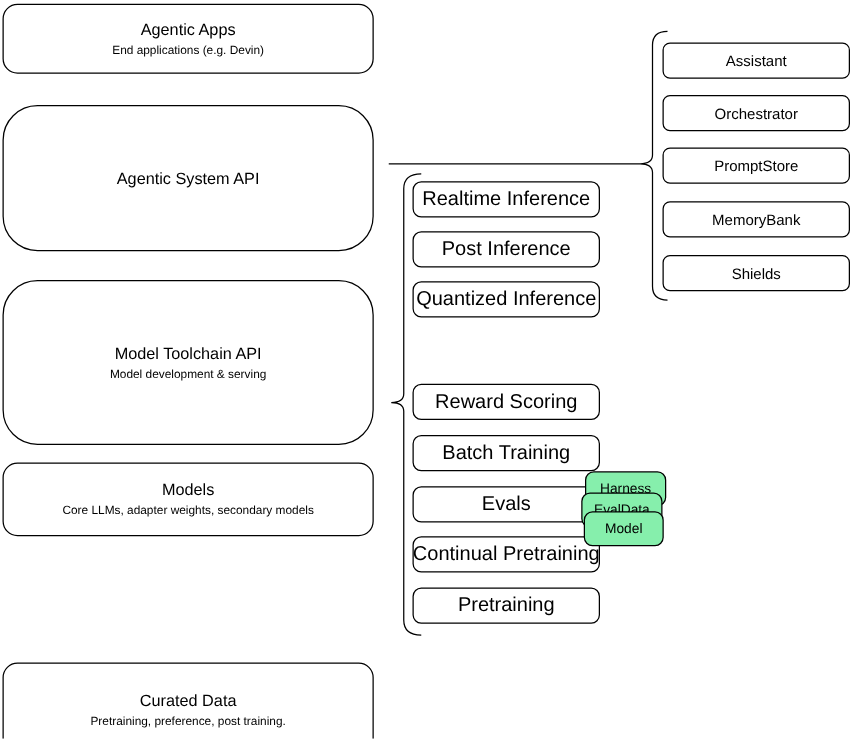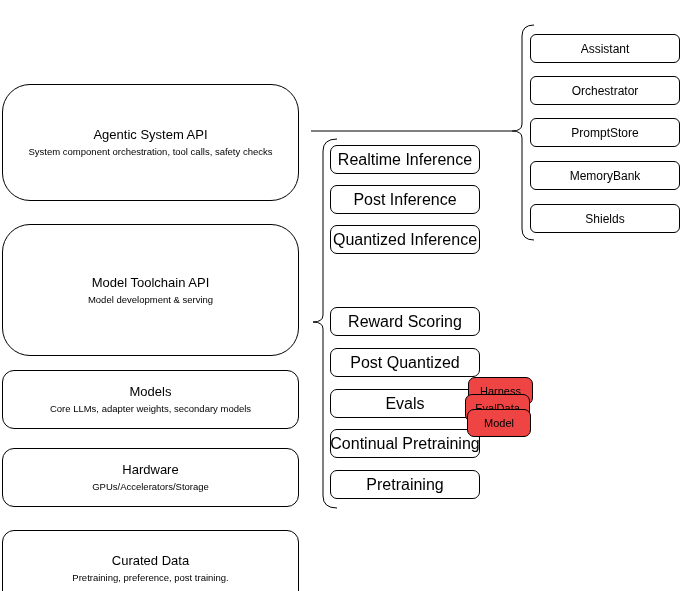--- a/index.html
+++ b/index.html
@@ -25,70 +25,69 @@
     font-size:16px; white-space:nowrap;
   }
   .comp {
     position:absolute; left:530px; width:150px; height:29px; box-sizing:border-box;
     border:1px solid #000; border-radius:6px; background:#fff; z-index:2;
     display:flex; align-items:center; justify-content:center;
     font-size:12px; white-space:nowrap;
   }
   .pill {
     position:absolute; height:28px; box-sizing:border-box;
-    border:1px solid #000; border-radius:7px; background:#ef4444; z-index:3;
+    border:1px solid #000; border-radius:7px; background:#86efac; z-index:3;
     display:flex; align-items:center; justify-content:center;
     font-size:11px; line-height:12px; white-space:nowrap;
   }
 </style>
 </head>
 <body>
 
 <div class="canvas">
 
   <svg class="overlay" width="682" height="591" viewBox="0 0 682 591">
 
     <path d="M311,131 L512,131" stroke="#000" stroke-width="1" fill="none"></path>
 
     <path d="M534,25 Q522,25 522,36 L522,124 Q522,131 512,131 Q522,131 522,138 L522,229 Q522,240 534,240" stroke="#000" stroke-width="1" fill="none"></path>
 
     <path d="M337,139 Q323,139 323,151 L323,315 Q323,322 313,322 Q323,322 323,329 L323,496 Q323,508 337,508" stroke="#000" stroke-width="1" fill="none"></path>
   </svg>
 
+  <div class="node r12" style="top:3px;height:56px">
+    <div class="t">Agentic Apps</div>
+    <div class="s">End applications (e.g. Devin)</div>
+  </div>
 
   <div class="node r28" style="top:84px;height:117px">
     <div class="t">Agentic System API</div>
-    <div class="s">System component orchestration, tool calls, safety checks</div>
   </div>
 
   <div class="node r28" style="top:224px;height:132px">
     <div class="t">Model Toolchain API</div>
     <div class="s">Model development &amp; serving</div>
   </div>
 
   <div class="node r12" style="top:370px;height:59px">
     <div class="t">Models</div>
     <div class="s">Core LLMs, adapter weights, secondary models</div>
   </div>
 
-  <div class="node r12" style="top:448px;height:59px">
-    <div class="t">Hardware</div>
-    <div class="s">GPUs/Accelerators/Storage</div>
-  </div>
 
   <div class="node r12" style="top:530px;height:77px">
     <div class="t">Curated Data</div>
     <div class="s">Pretraining, preference, post training.</div>
   </div>
 
   <div class="svc" style="top:145px">Realtime Inference</div>
   <div class="svc" style="top:185px">Post Inference</div>
   <div class="svc" style="top:225px">Quantized Inference</div>
   <div class="svc" style="top:307px">Reward Scoring</div>
-  <div class="svc" style="top:348px">Post Quantized</div>
+  <div class="svc" style="top:348px">Batch Training</div>
   <div class="svc" style="top:389px">Evals</div>
   <div class="svc" style="top:429px">Continual Pretraining</div>
   <div class="svc" style="top:470px">Pretraining</div>
 
   <div class="pill" style="top:377px;left:468px;width:65px">Harness</div>
   <div class="pill" style="top:394px;left:465px;width:65px">EvalData</div>
   <div class="pill" style="top:409px;left:467px;width:64px">Model</div>
 
   <div class="comp" style="top:34px">Assistant</div>
   <div class="comp" style="top:118px">PromptStore</div>

